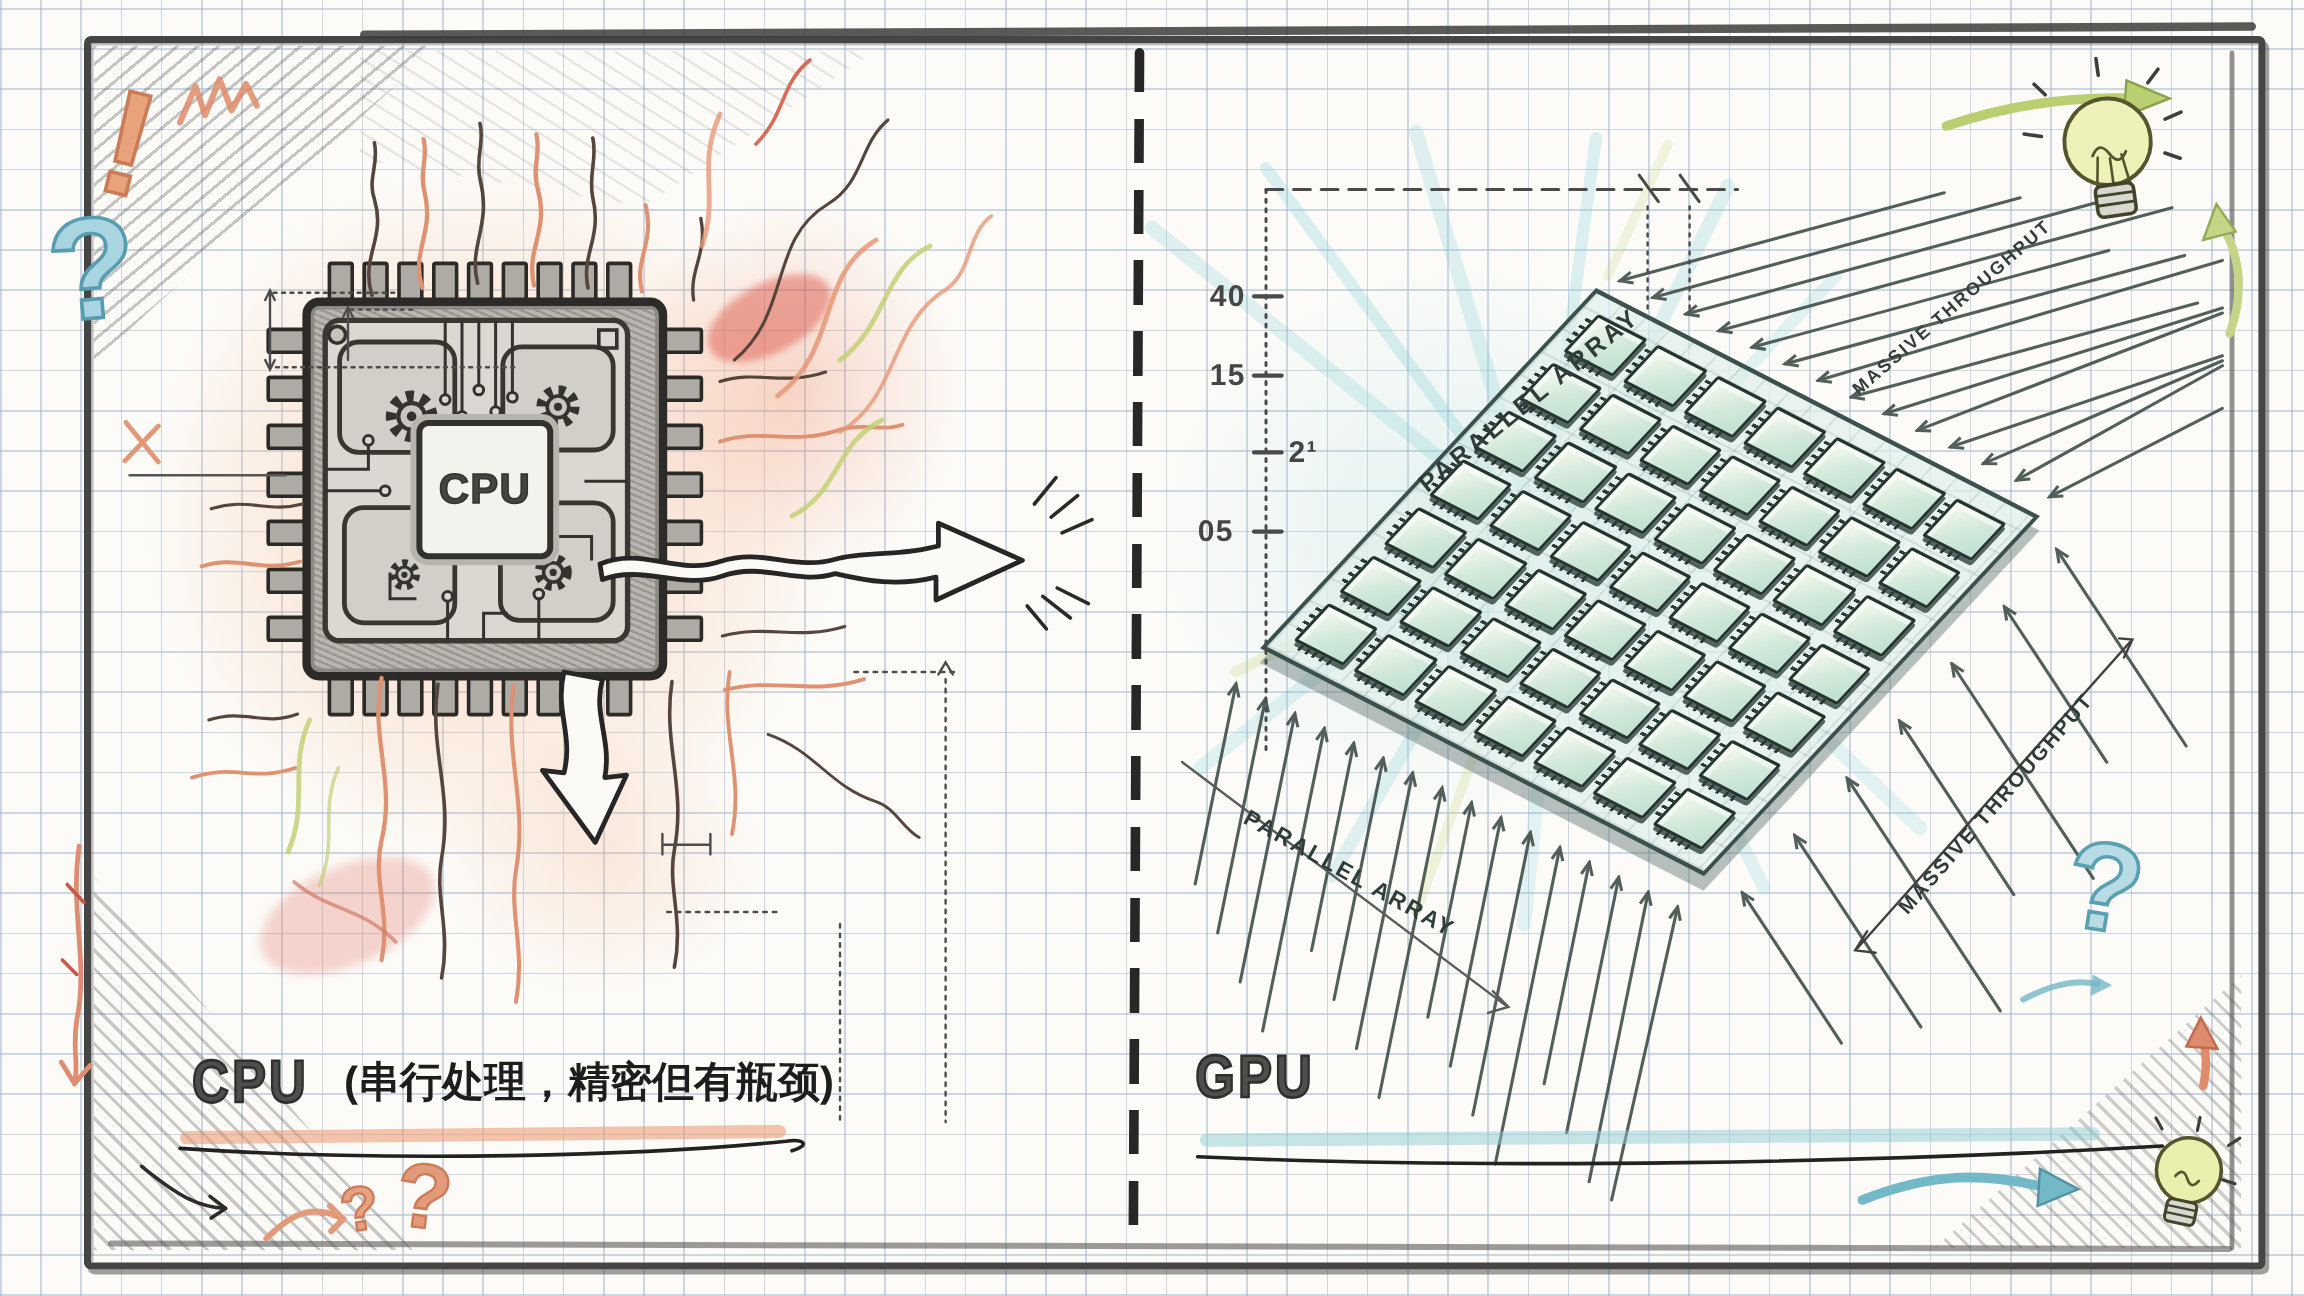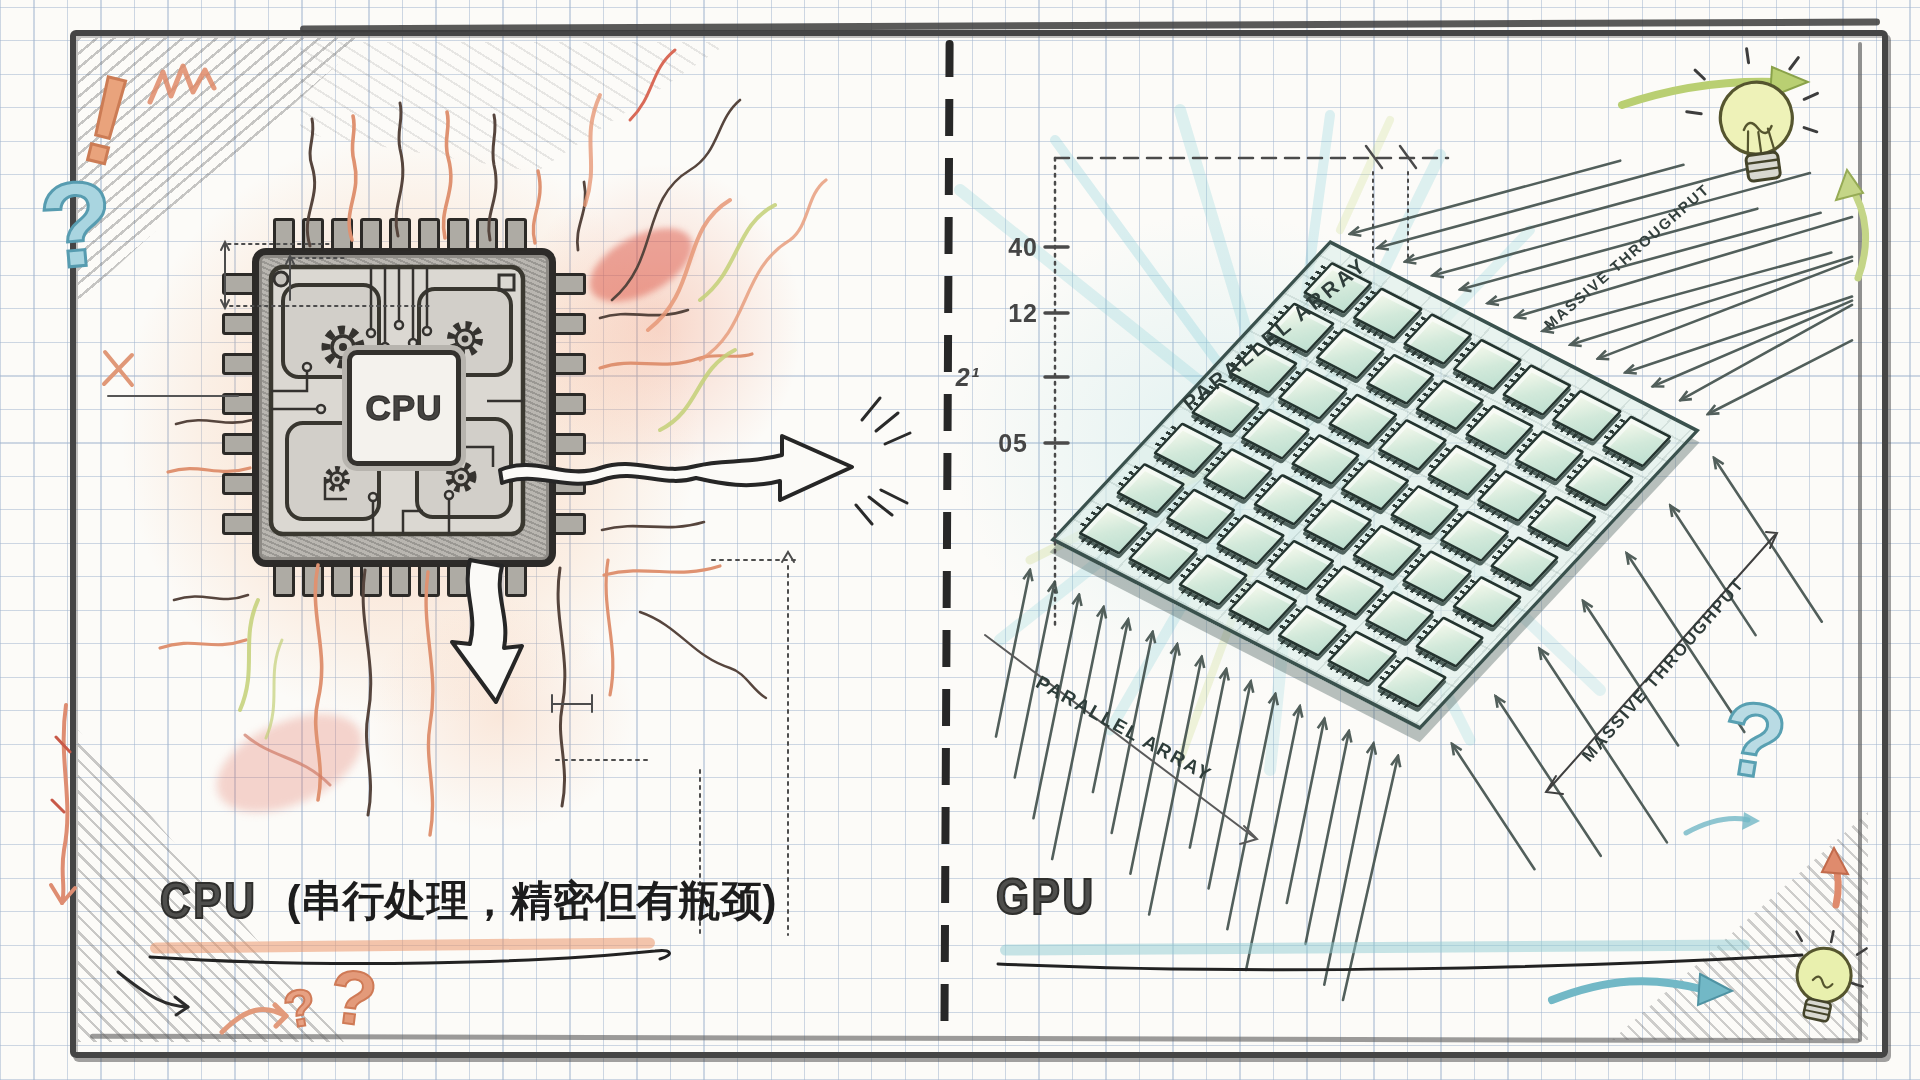--- a/index.html
+++ b/index.html
@@ -56,21 +56,21 @@
   .gchip{position:relative;background:linear-gradient(135deg,#f1f7ea 10%,#d2e9da 55%,#bfe0d1);
     border:3px solid #24342f;border-radius:3px;box-shadow:3px 4px 0 #51645f, inset 5px 5px 0 rgba(255,255,255,.55);}
   .gchip::before{content:"";position:absolute;left:-9px;top:12%;width:6px;height:74%;
     background:repeating-linear-gradient(to bottom,#2c3a36 0 3px,transparent 3px 8px);}
   .gchip::after{content:"";position:absolute;bottom:-9px;left:12%;height:6px;width:74%;
     background:repeating-linear-gradient(to right,#2c3a36 0 3px,transparent 3px 8px);}
   
   .caption{display:flex;align-items:center;gap:12px;color:#262626;white-space:nowrap;}
   .caption .big{font-size:50px;font-weight:700;letter-spacing:3px;color:#4e4e4c;-webkit-text-stroke:2.2px #2f2f2d;transform:scaleX(.85);transform-origin:left center;}
   .caption .note{font-weight:600;color:#1d1d1d;}
-  #caption-cpu{left:160px;top:872px;} #caption-cpu .note{font-size:42px;}
+  #caption-cpu{left:160px;top:872px;} #caption-cpu .note{font-size:35px;}
   #caption-gpu{left:996px;top:868px;text-align:center;} #caption-gpu .note{font-size:41px;}
   #cpu-underline{left:150px;top:940px;width:505px;height:11px;border-radius:6px;background:rgba(235,152,108,.55);transform:rotate(-.6deg);}
   #gpu-underline{left:1000px;top:942px;width:750px;height:11px;border-radius:6px;background:rgba(143,204,210,.5);transform:rotate(-.4deg);}
   .doodle-glyph{font-weight:700;line-height:1;}
   #excl{left:86px;top:58px;font-size:124px;color:#e9a37c;-webkit-text-stroke:3px #cc7c55;transform:rotate(14deg);}
   #ques-tl{left:40px;top:164px;font-size:120px;color:#a9d5e0;-webkit-text-stroke:3px #579cb0;transform:rotate(-5deg);}
   #ques-br{left:1722px;top:688px;font-size:104px;color:#b9dbe4;-webkit-text-stroke:3px #58a0b2;transform:rotate(9deg);}
   #ques-s1{left:284px;top:982px;font-size:52px;color:#e7a183;-webkit-text-stroke:2px #d07b58;transform:rotate(-9deg);}
   #ques-s2{left:330px;top:960px;font-size:76px;color:#e39a7a;-webkit-text-stroke:2px #cf7a56;transform:rotate(7deg);}
   .sketch-label{color:#2e3d3a;font-weight:600;white-space:nowrap;}
@@ -505,18 +505,18 @@
     <span class="note">(串行处理，精密但有瓶颈)</span>
   </div>
   <div class="abs" id="cpu-underline"></div>
   <div class="abs caption" id="caption-gpu">
     <span class="big">GPU</span>
   </div>
   <div class="abs" id="gpu-underline"></div>
 
   <div class="abs" id="axis-labels">
       <span class="axis-tick" style="left: 998px; top: 233px;">40</span>
-      <span class="axis-tick" style="left: 998px; top: 299px;">12</span>
-      <span class="axis-tick" style="left: 940px; top: 363px; font-style: italic;">2¹</span>
+      <span class="axis-tick" style="left: 998px; top: 299px;">15</span>
+      <span class="axis-tick" style="left: 1058px; top: 363px;">2¹</span>
       <span class="axis-tick" style="left: 988px; top: 429px;">05</span>
     </div>
 
 </div>
 
 </body></html>

